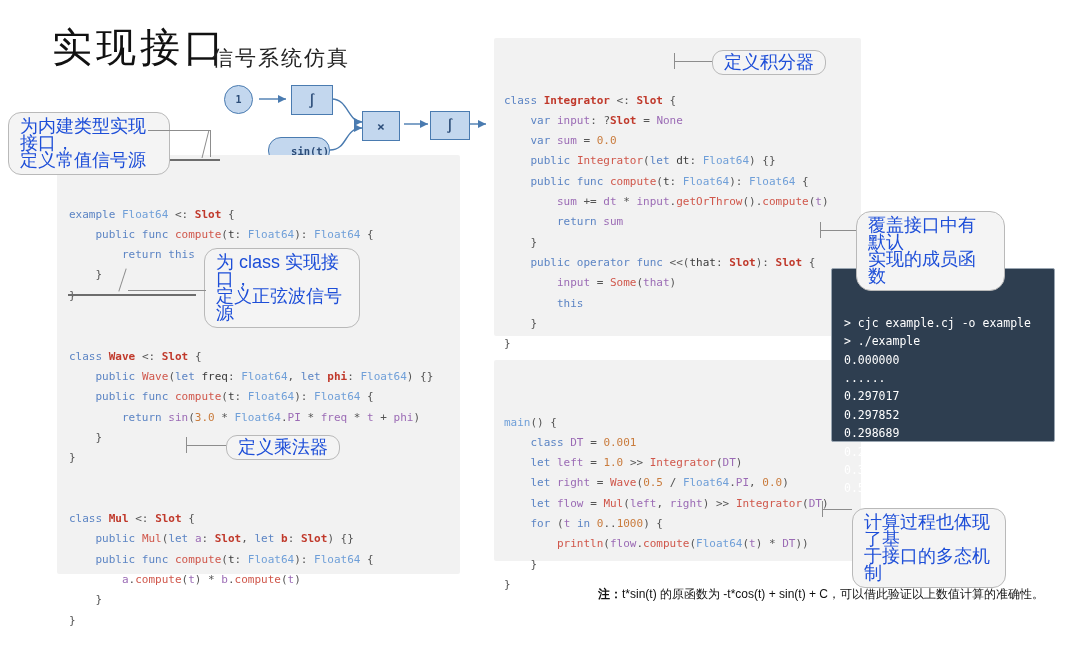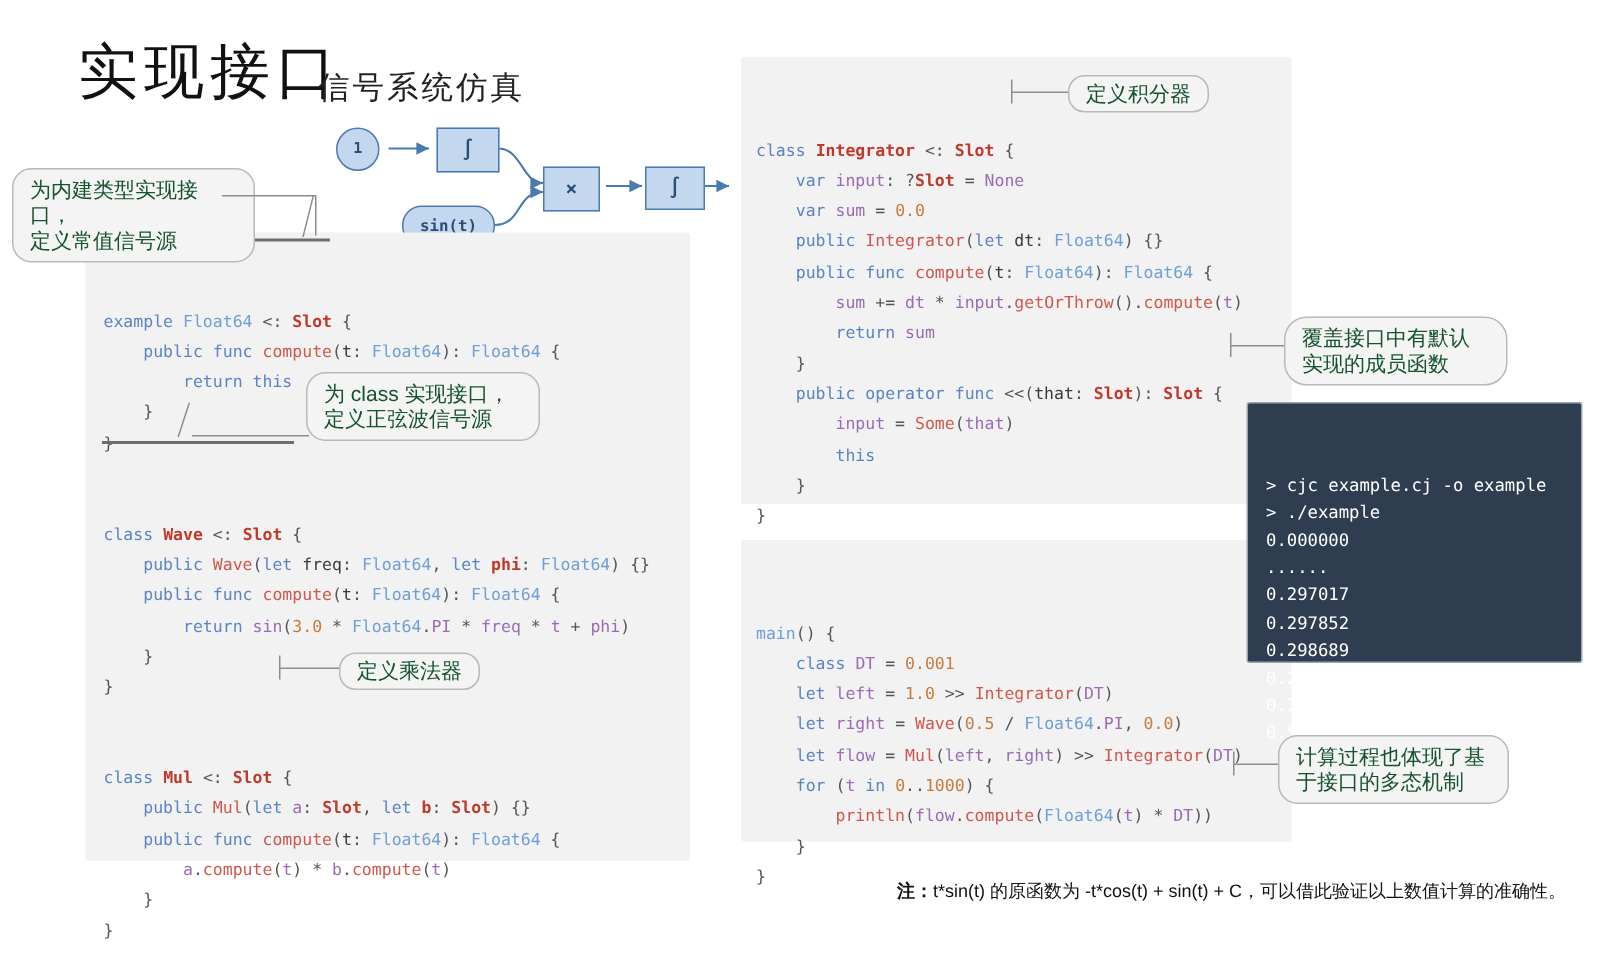--- a/index.html
+++ b/index.html
@@ -48,31 +48,31 @@
     left:831px;top:268px;width:222px;height:172px;
     background:#2e3e50;border:1px solid #9aa6b2;border-radius:2px;
     font-family:"DejaVu Sans Mono","Liberation Mono",monospace;
     font-size:11.5px;line-height:18.4px;color:#ffffff;white-space:pre;
   }
   #terminal .tcode{padding:8px 0 0 12px;}
 
   
   .callout{
     border:1px solid #b9b9b9;border-radius:13px;background:#f4f4f4;
-    color:#14532d;font-size:14px;line-height:17px;
+    color:#1d4ed8;font-size:18px;line-height:17px;
     padding:5px 11px;white-space:pre-line;
   }
   .callout.one{border-radius:11px;padding:3px 11px;}
 
   #co-builtin{left:8px;top:112px;width:138px;}
   #co-class{left:204px;top:248px;width:132px;}
   #co-mul{left:226px;top:435px;}
   #co-integrator{left:712px;top:50px;}
   #co-override{left:856px;top:211px;width:125px;border-radius:15px;}
-  #co-poly{left:852px;top:490px;width:130px;}
+  #co-poly{left:852px;top:508px;width:130px;}
 
   
   .hline{background:#8d8d8d;height:1px;}
   .vline{background:#8d8d8d;width:1px;}
   .uline{background:#6d6d6d;height:1.6px;}
 
   
   #diagram{left:212px;top:78px;width:275px;height:92px;}
   .dbox{
     position:absolute;background:#c3d7ee;border:1.4px solid #4a7bb0;
@@ -83,21 +83,21 @@
   .dcircle{
     position:absolute;background:#c3d7ee;border:1.4px solid #4a7bb0;
     border-radius:50%;color:#2b4c78;
     display:flex;align-items:center;justify-content:center;
     font-family:"DejaVu Sans Mono","Liberation Mono",monospace;
     font-size:10px;font-weight:bold;
   }
   .dpill{
     position:absolute;background:#c3d7ee;border:1.4px solid #4a7bb0;
     border-radius:13px;color:#2b4c78;
-    display:flex;align-items:center;justify-content:center;
+    display:flex;align-items:center;justify-content:flex-end;
     font-family:"DejaVu Sans Mono","Liberation Mono",monospace;
     font-size:10.5px;font-weight:bold;
   }
 
   
   #footnote{
     left:598px;top:586px;font-size:12px;color:#111;
     font-family:"Liberation Sans","DejaVu Sans",sans-serif;
   }
   #footnote b{font-weight:bold;}

